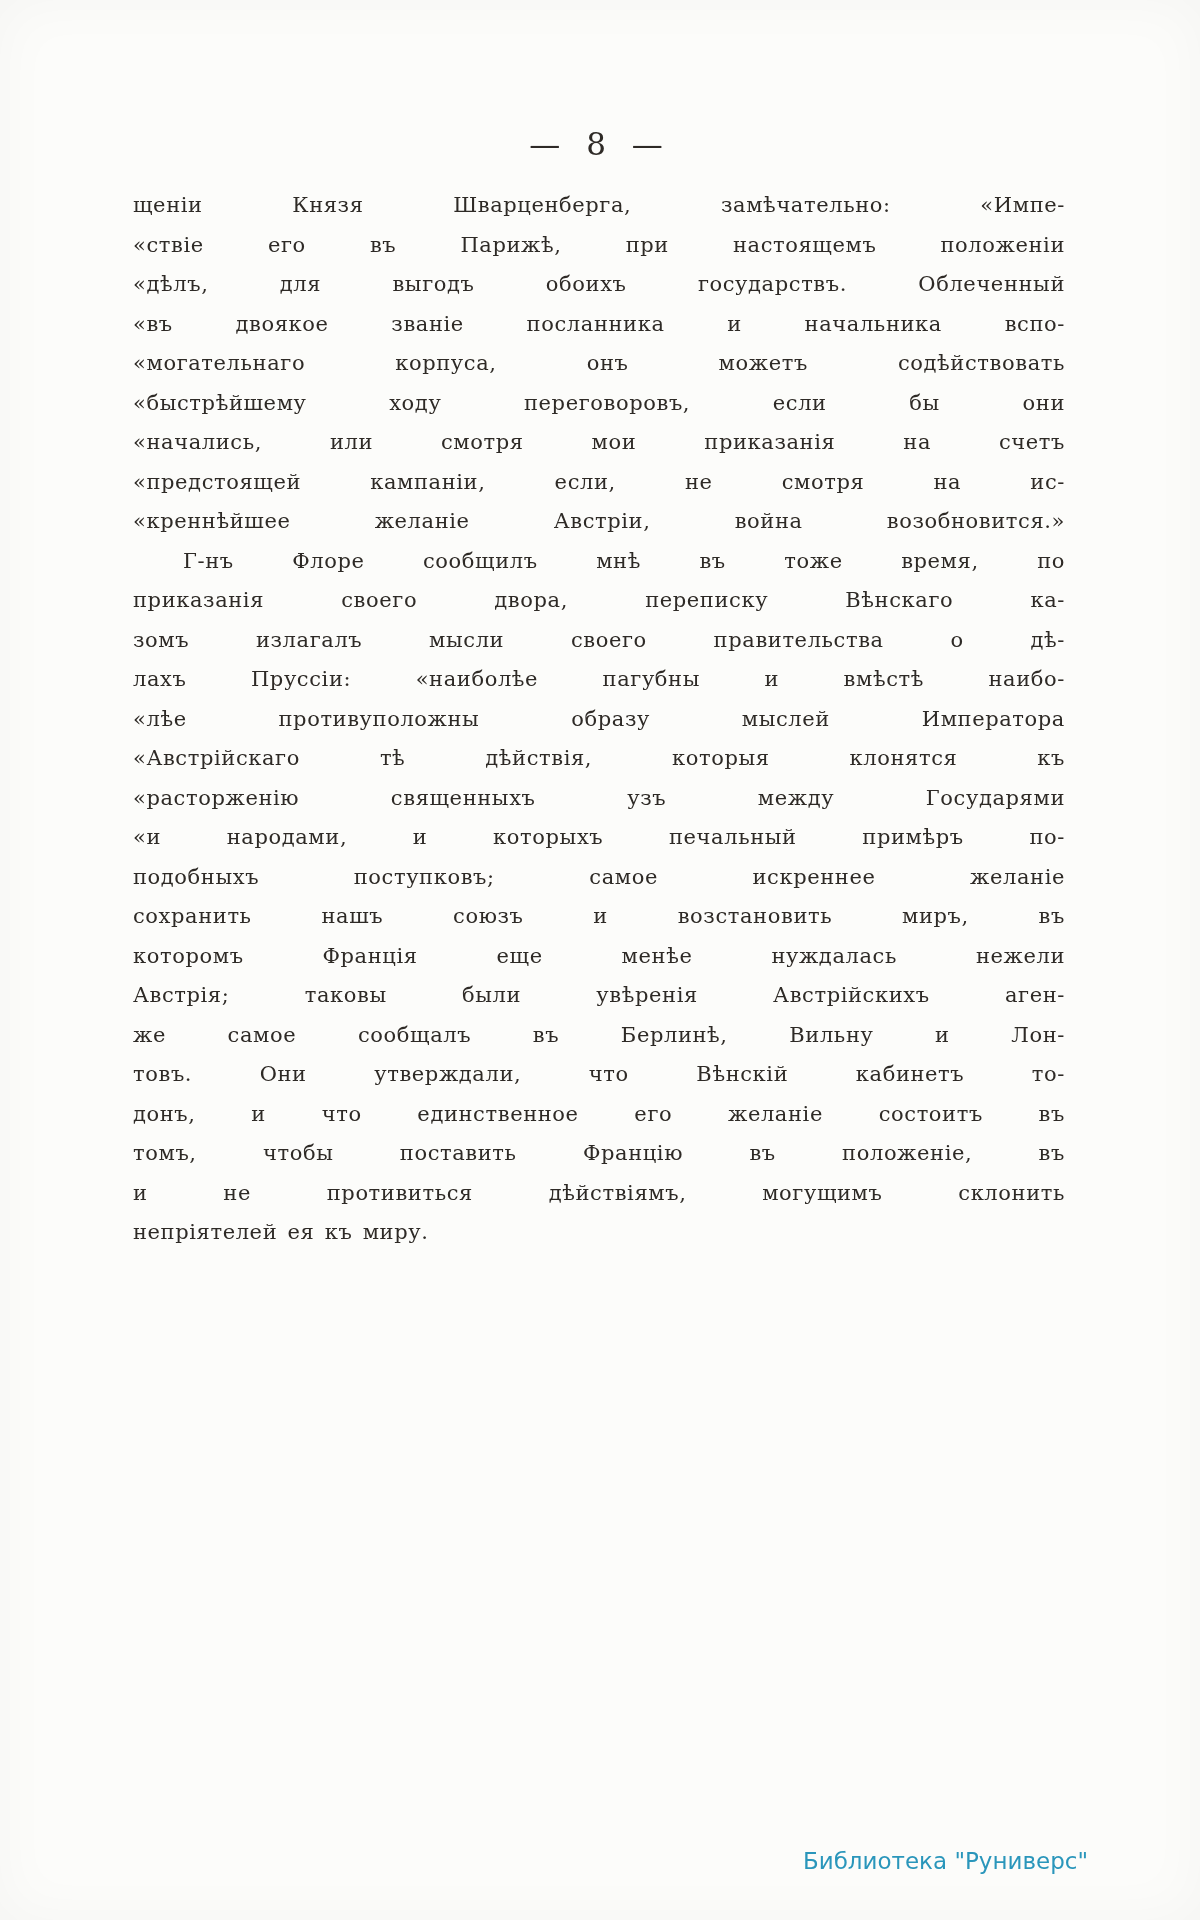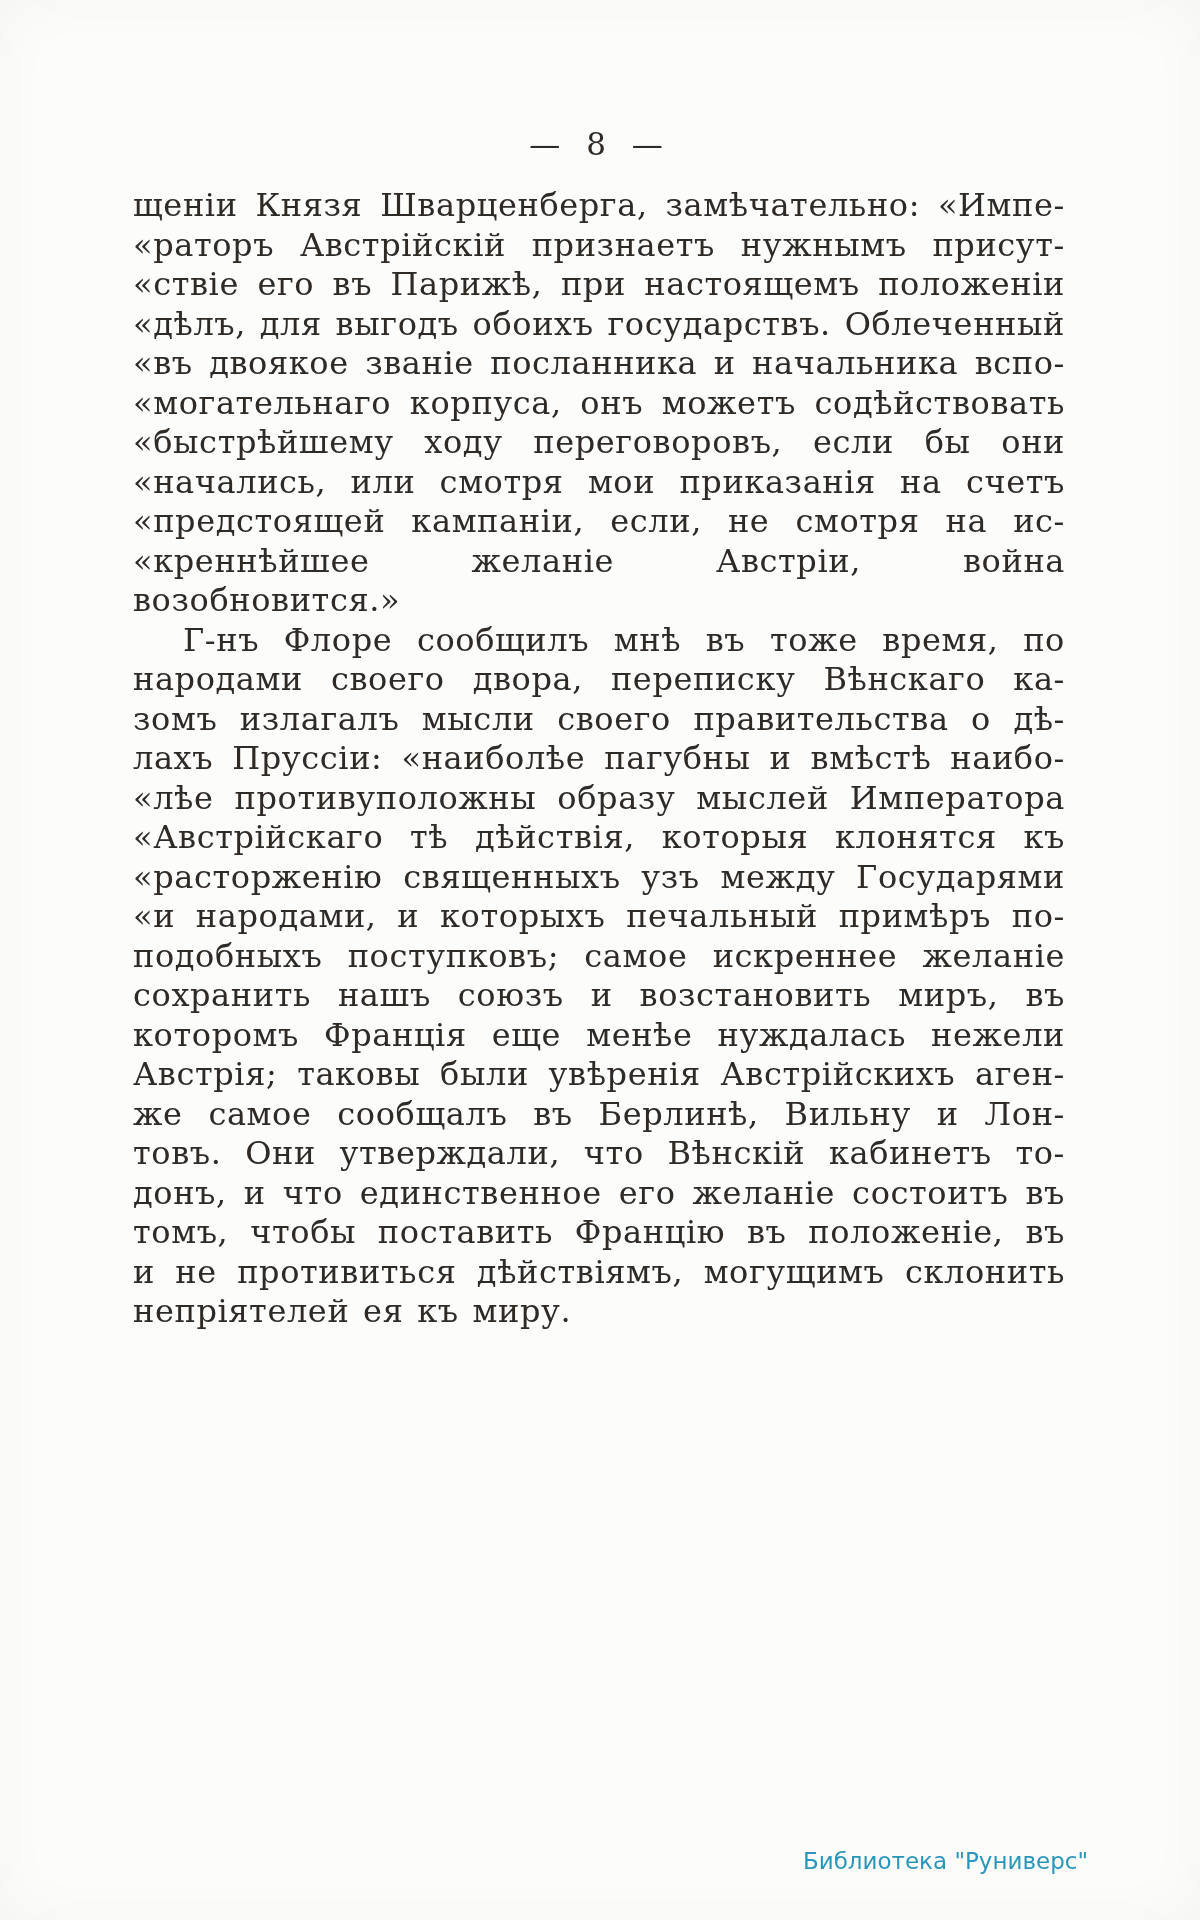--- a/index.html
+++ b/index.html
@@ -26,21 +26,21 @@
     text-align: center;
     font-size: 31px;
     letter-spacing: 8px;
     color: #2e2a26;
   }
   .body-text {
     position: absolute;
     top: 186px;
     left: 133px;
     width: 932px;
-    font-size: 32px;
+    font-size: 21px;
     line-height: 39.5px;
     letter-spacing: 0.6px;
     word-spacing: 3px;
   }
   .paragraph {
     margin: 0;
   }
   .line {
     text-align: justify;
     text-align-last: justify;
@@ -64,34 +64,33 @@
 <body>
 
 <div class="page">
 
   <div class="page-header">— 8 —</div>
 
   <div class="body-text">
 
     <div class="paragraph">
       <div class="line">щеніи Князя Шварценберга, замѣчательно: «Импе-</div>
-      <div class="line">«раторъ Австрійскій признаетъ нужнымъ присут-</div>
       <div class="line">«ствіе его въ Парижѣ, при настоящемъ положеніи</div>
       <div class="line">«дѣлъ, для выгодъ обоихъ государствъ. Облеченный</div>
       <div class="line">«въ двоякое званіе посланника и начальника вспо-</div>
       <div class="line">«могательнаго корпуса, онъ можетъ содѣйствовать</div>
       <div class="line">«быстрѣйшему ходу переговоровъ, если бы они</div>
       <div class="line">«начались, или смотря мои приказанія на счетъ</div>
       <div class="line">«предстоящей кампаніи, если, не смотря на ис-</div>
       <div class="line">«креннѣйшее желаніе Австріи, война возобновится.»</div>
     </div>
 
     <div class="paragraph">
       <div class="line indent">Г-нъ Флоре сообщилъ мнѣ въ тоже время, по</div>
-      <div class="line">народами своего двора, переписку Вѣнскаго ка-</div>
+      <div class="line">приказанія своего двора, переписку Вѣнскаго ка-</div>
       <div class="line">зомъ излагалъ мысли своего правительства о дѣ-</div>
       <div class="line">лахъ Пруссіи: «наиболѣе пагубны и вмѣстѣ наибо-</div>
       <div class="line">«лѣе противуположны образу мыслей Императора</div>
       <div class="line">«Австрійскаго тѣ дѣйствія, которыя клонятся къ</div>
       <div class="line">«расторженію священныхъ узъ между Государями</div>
       <div class="line">«и народами, и которыхъ печальный примѣръ по-</div>
       <div class="line">подобныхъ поступковъ; самое искреннее желаніе</div>
       <div class="line">сохранить нашъ союзъ и возстановить миръ, въ</div>
       <div class="line">которомъ Франція еще менѣе нуждалась нежели</div>
       <div class="line">Австрія; таковы были увѣренія Австрійскихъ аген-</div>

